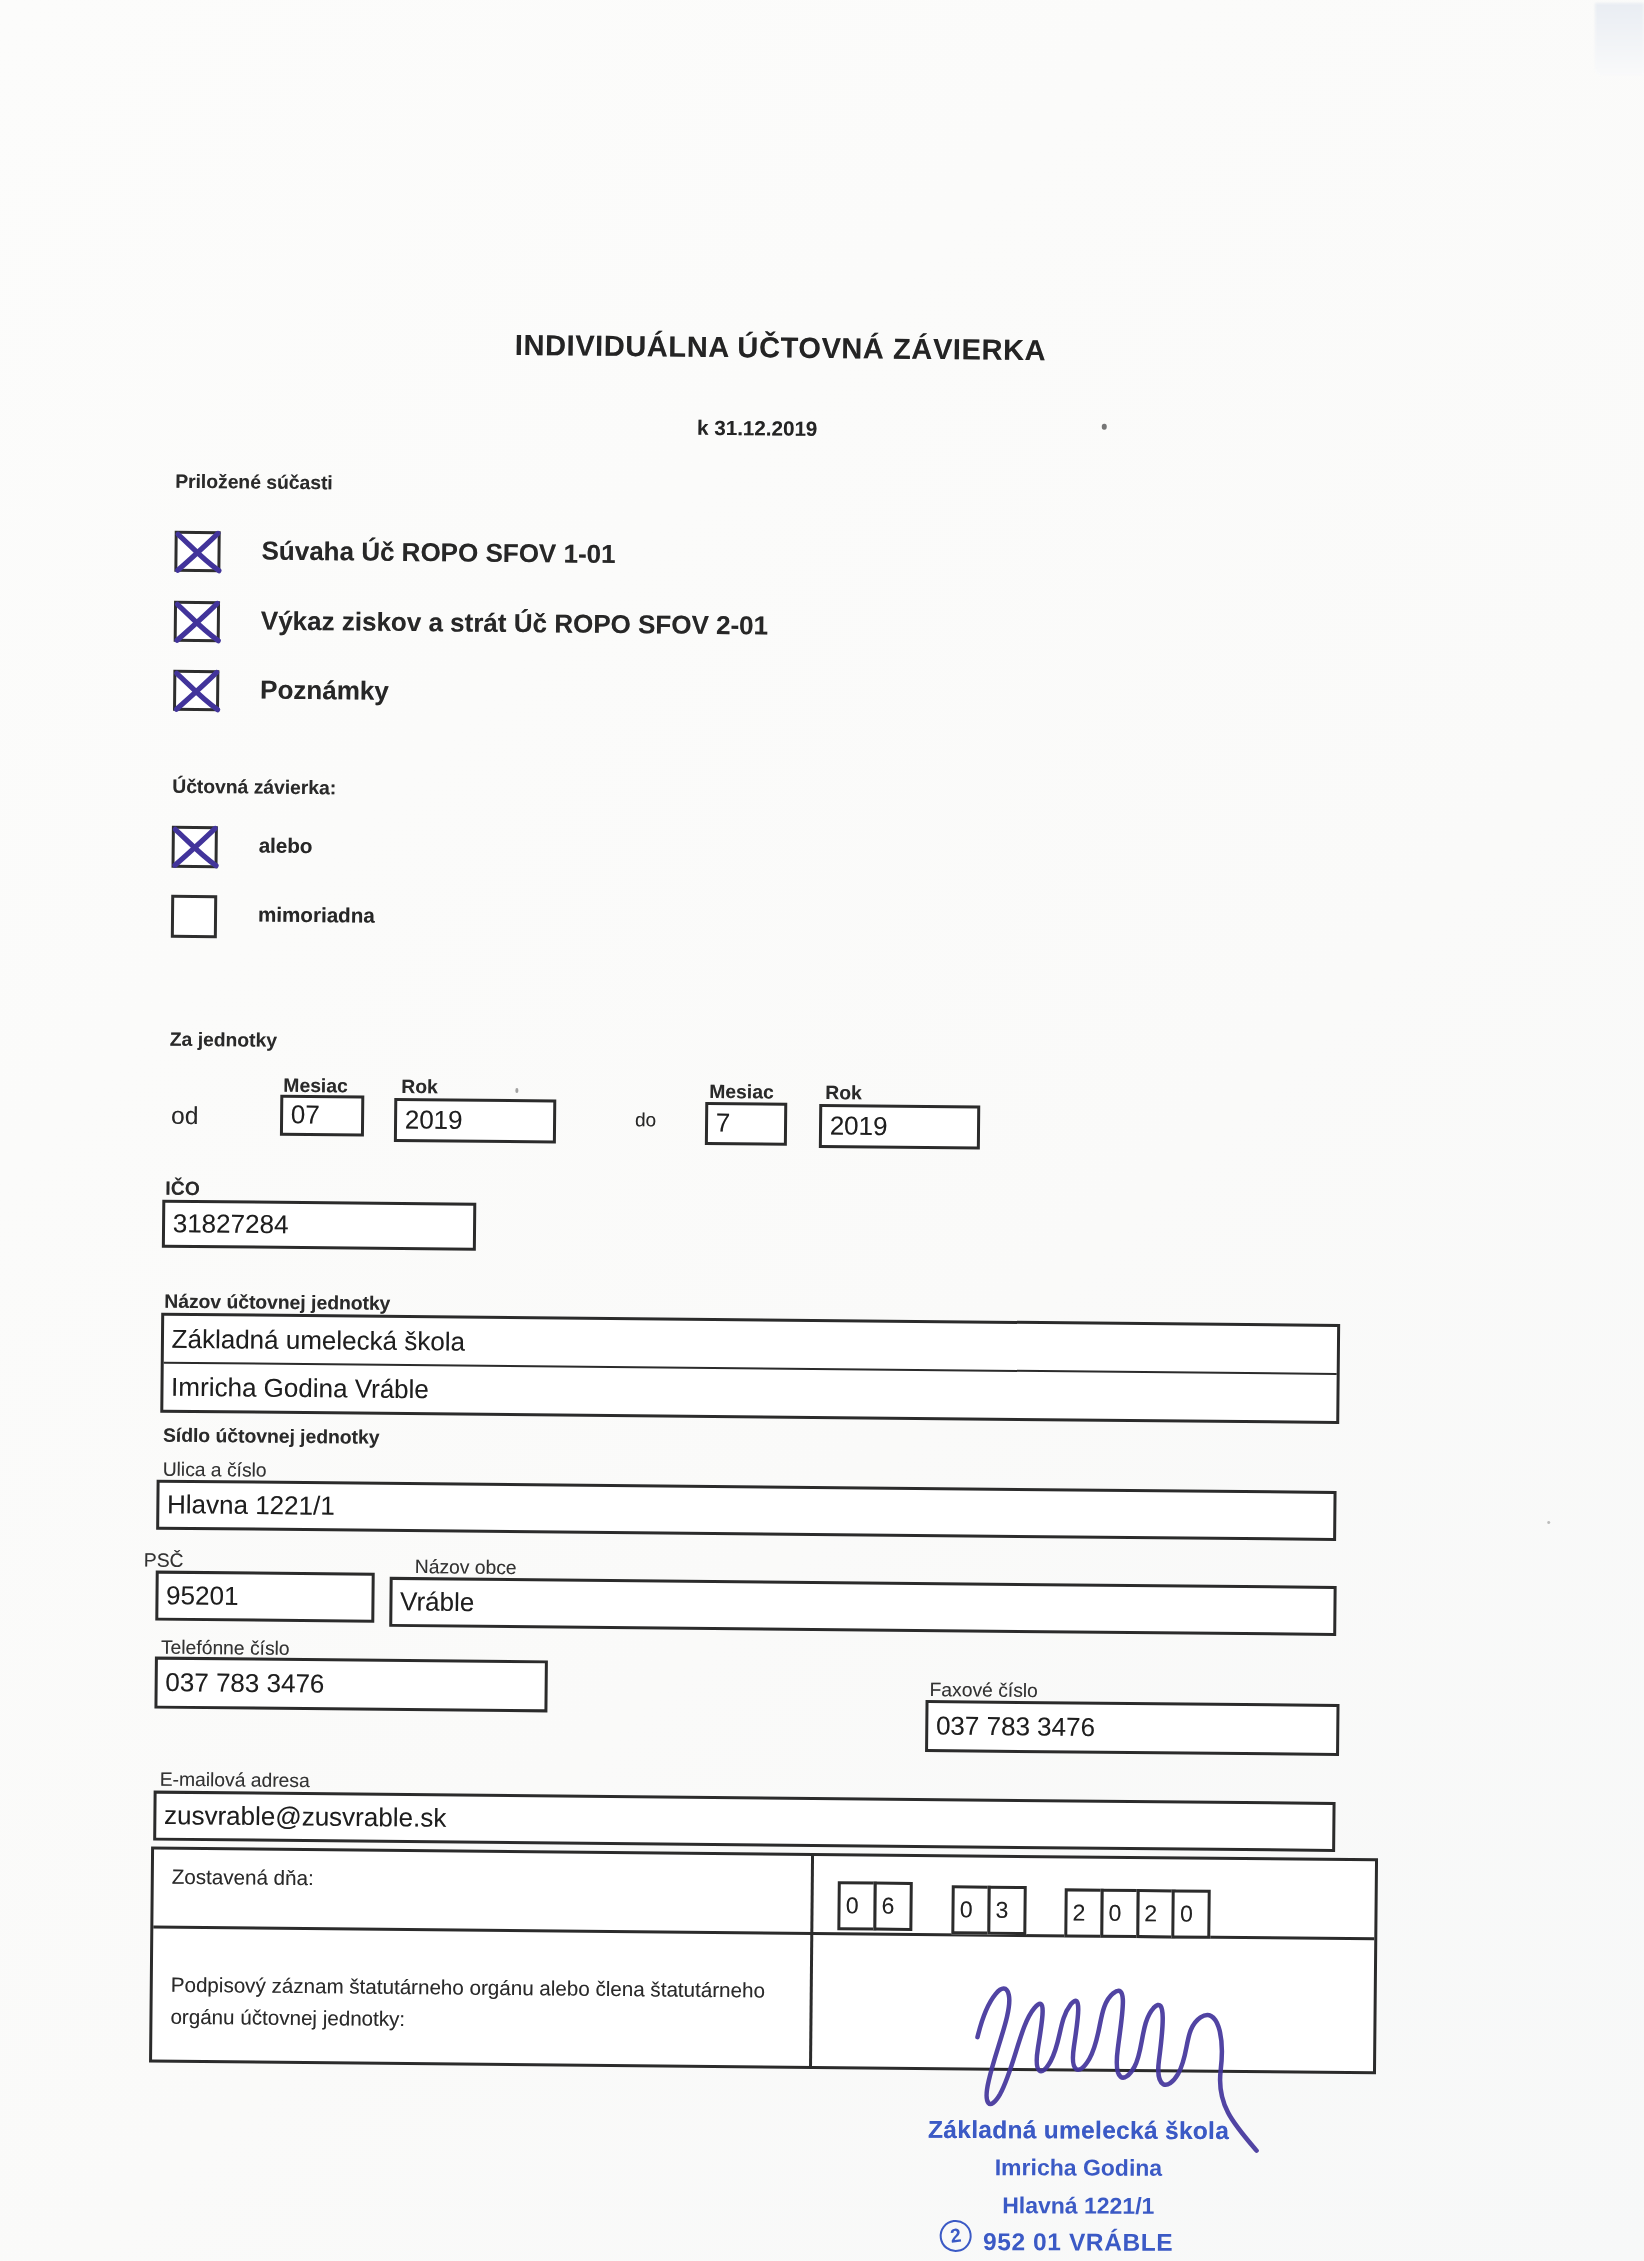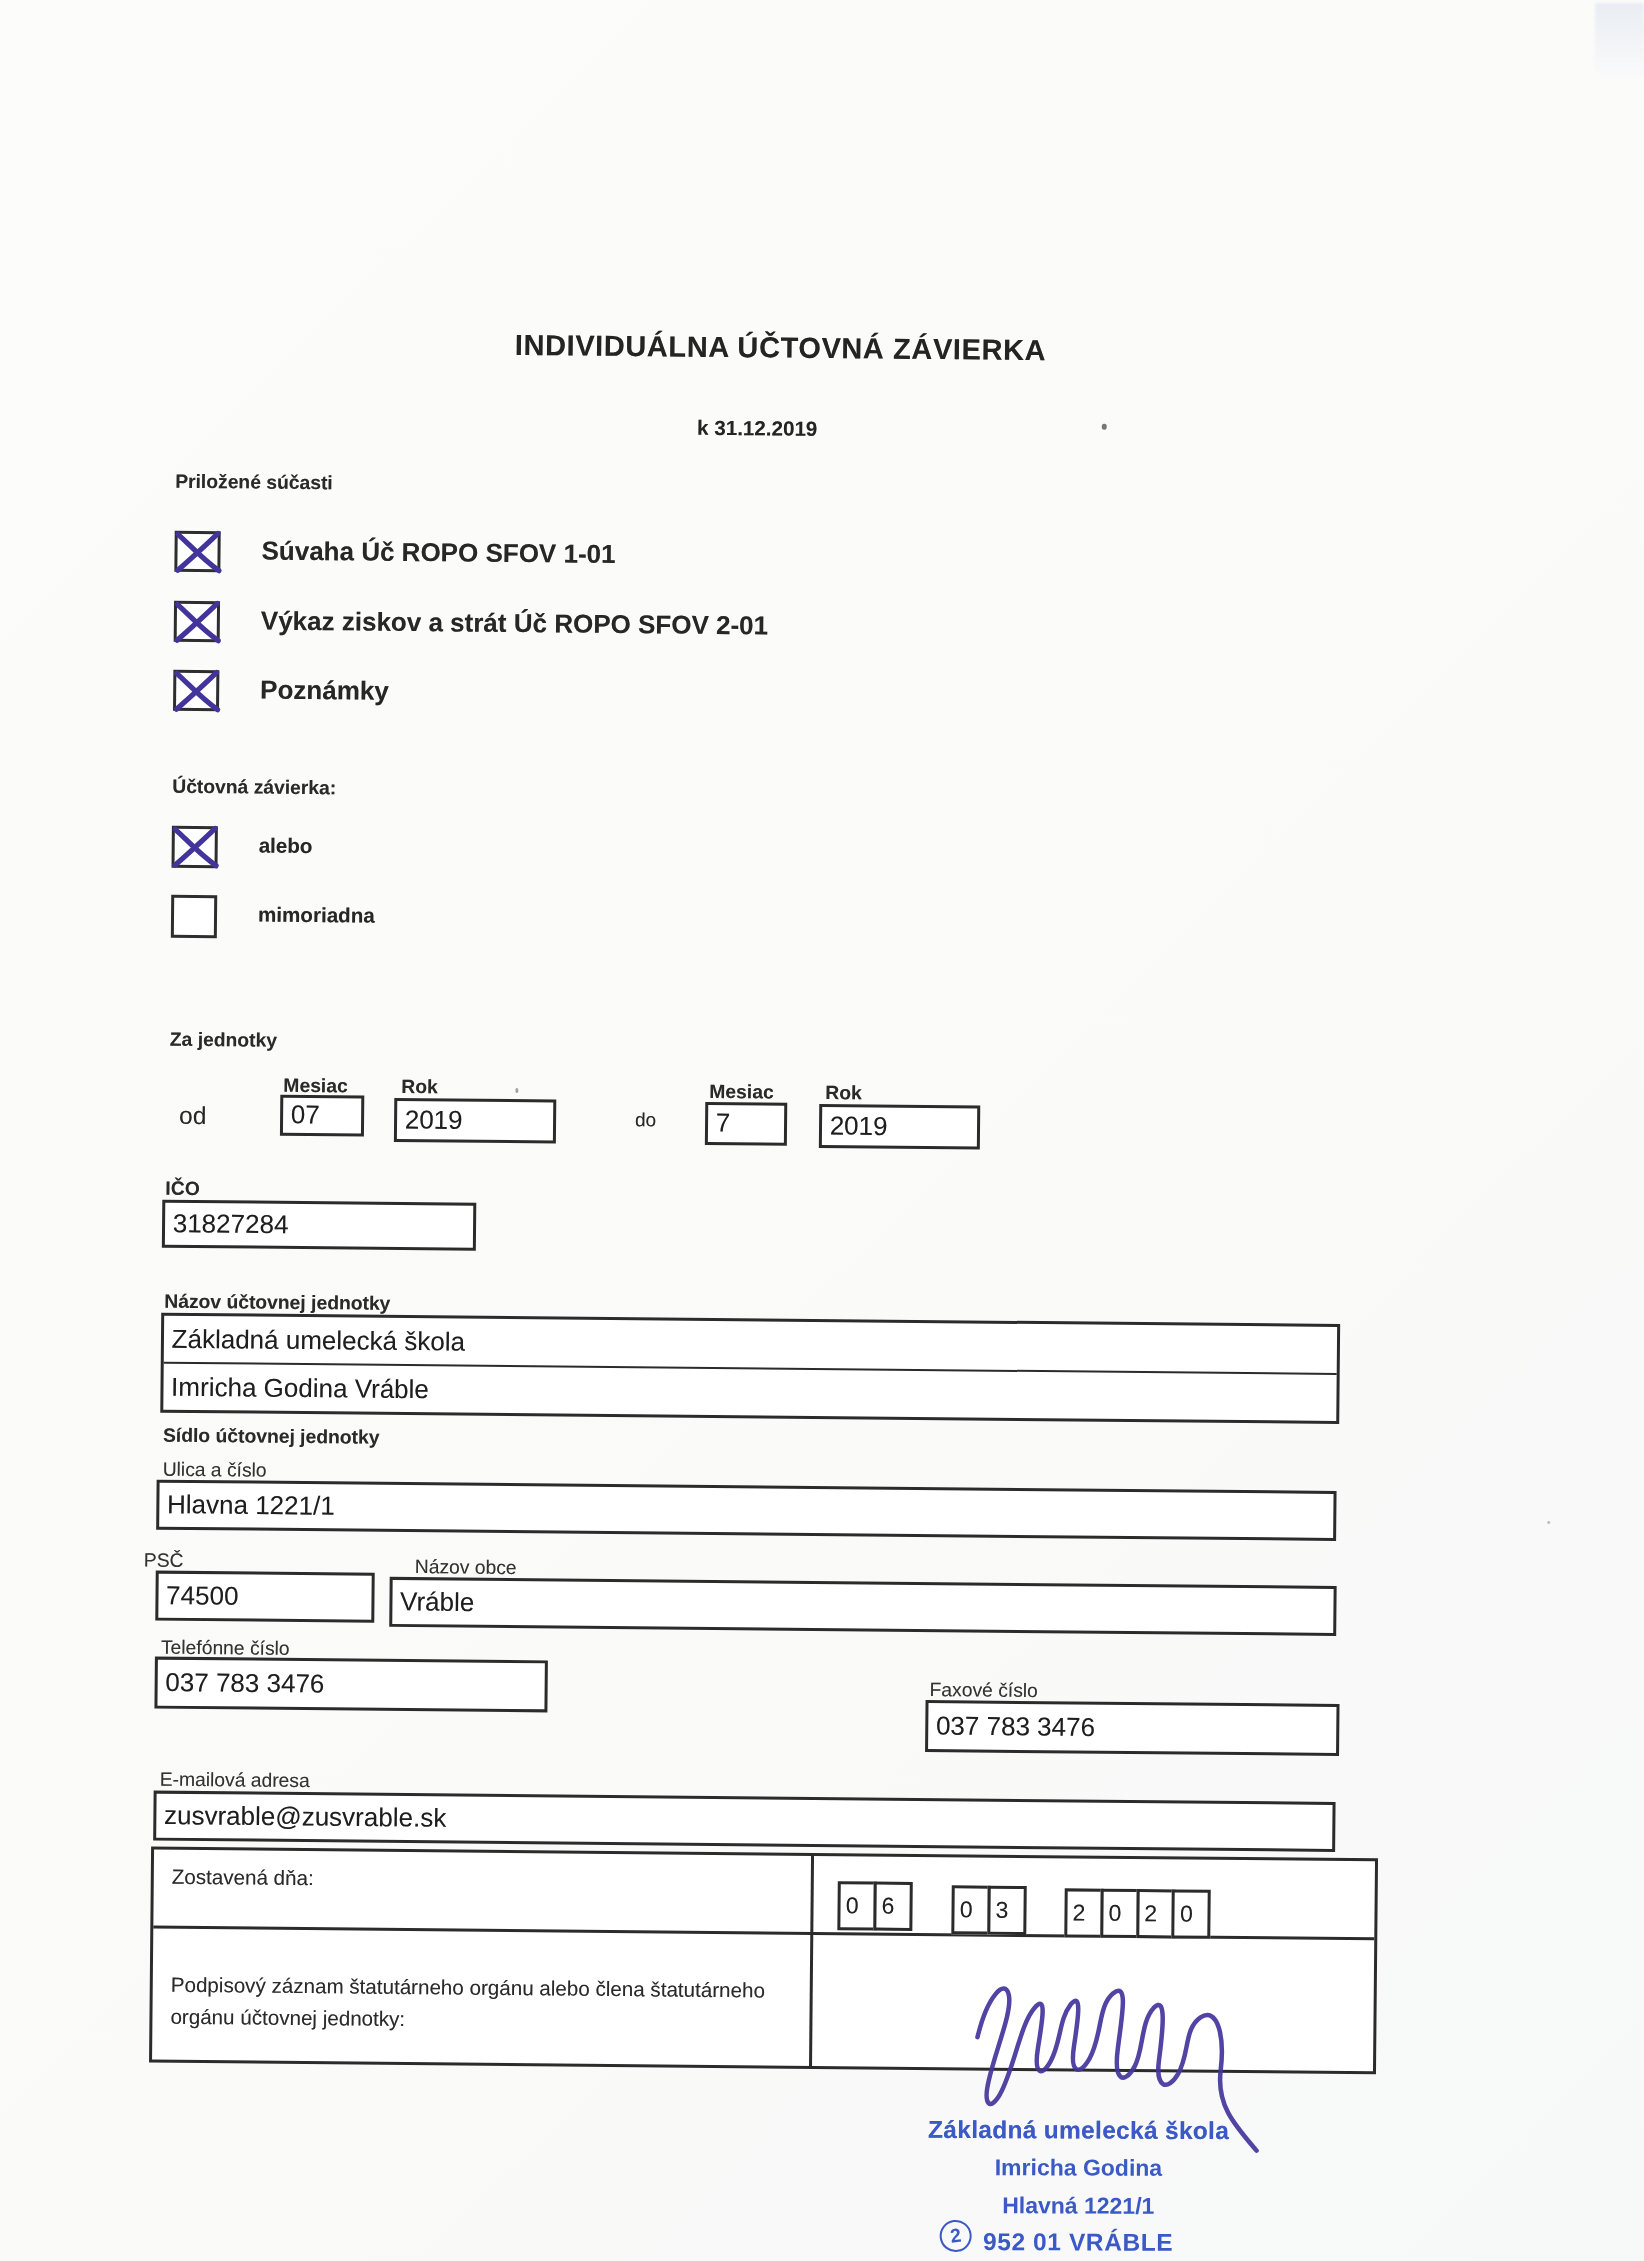--- a/index.html
+++ b/index.html
@@ -134,21 +134,21 @@
 
   <div class="cb" style="left:169px;top:901px;height:37px;">
     
   </div>
   <div class="cb-label small soft" style="left:256px;top:908px;">mimoriadna</div>
 
   <div class="abs sec-heading soft" style="left:169px;top:1035px;">Za jednotky</div>
 
   <div class="abs sec-heading soft" style="left:283px;top:1080px;">Mesiac</div>
   <div class="abs sec-heading soft" style="left:401px;top:1080px;">Rok</div>
-  <div class="abs soft" style="left:179px;top:1108px;font-size:24.5px;">od</div>
+  <div class="abs soft" style="left:171px;top:1108px;font-size:24.5px;">od</div>
   <div class="fbox soft" style="left:280px;top:1100px;width:84px;height:41px;">
       <span class="val">07</span>
     </div>
   <div class="fbox soft" style="left:394px;top:1102px;width:162px;height:44px;">
       <span class="val">2019</span>
     </div>
   <div class="speck" style="left:515px;top:1091px;width:3.2px;height:4.5px;opacity:.5;"></div>
 
   <div class="abs soft" style="left:635px;top:1111px;font-size:19px;">do</div>
   <div class="abs sec-heading soft" style="left:709px;top:1082px;">Mesiac</div>
@@ -172,21 +172,21 @@
   </div>
 
   <div class="abs sec-heading soft" style="left:166px;top:1431px;">Sídlo účtovnej jednotky</div>
   <div class="abs sm-label soft" style="left:166px;top:1465px;">Ulica a číslo</div>
   <div class="fbox soft" style="left:160px;top:1486px;width:1180px;height:50px;">
       <span class="val">Hlavna 1221/1</span>
     </div>
 
   <div class="abs sm-label soft" style="left:148px;top:1556px;">PSČ</div>
   <div class="fbox soft" style="left:160px;top:1577px;width:219px;height:50px;">
-      <span class="val">74500</span>
+      <span class="val">95201</span>
     </div>
   <div class="abs sm-label soft" style="left:399px;top:1560px;margin-left:20px;">Názov obce</div>
   <div class="fbox soft" style="left:394px;top:1581px;width:947px;height:50px;">
       <span class="val">Vráble</span>
     </div>
 
   <div class="abs sm-label soft" style="left:166px;top:1643px;">Telefónne číslo</div>
   <div class="fbox soft" style="left:160px;top:1663px;width:393px;height:52px;">
       <span class="val">037 783 3476</span>
     </div>

